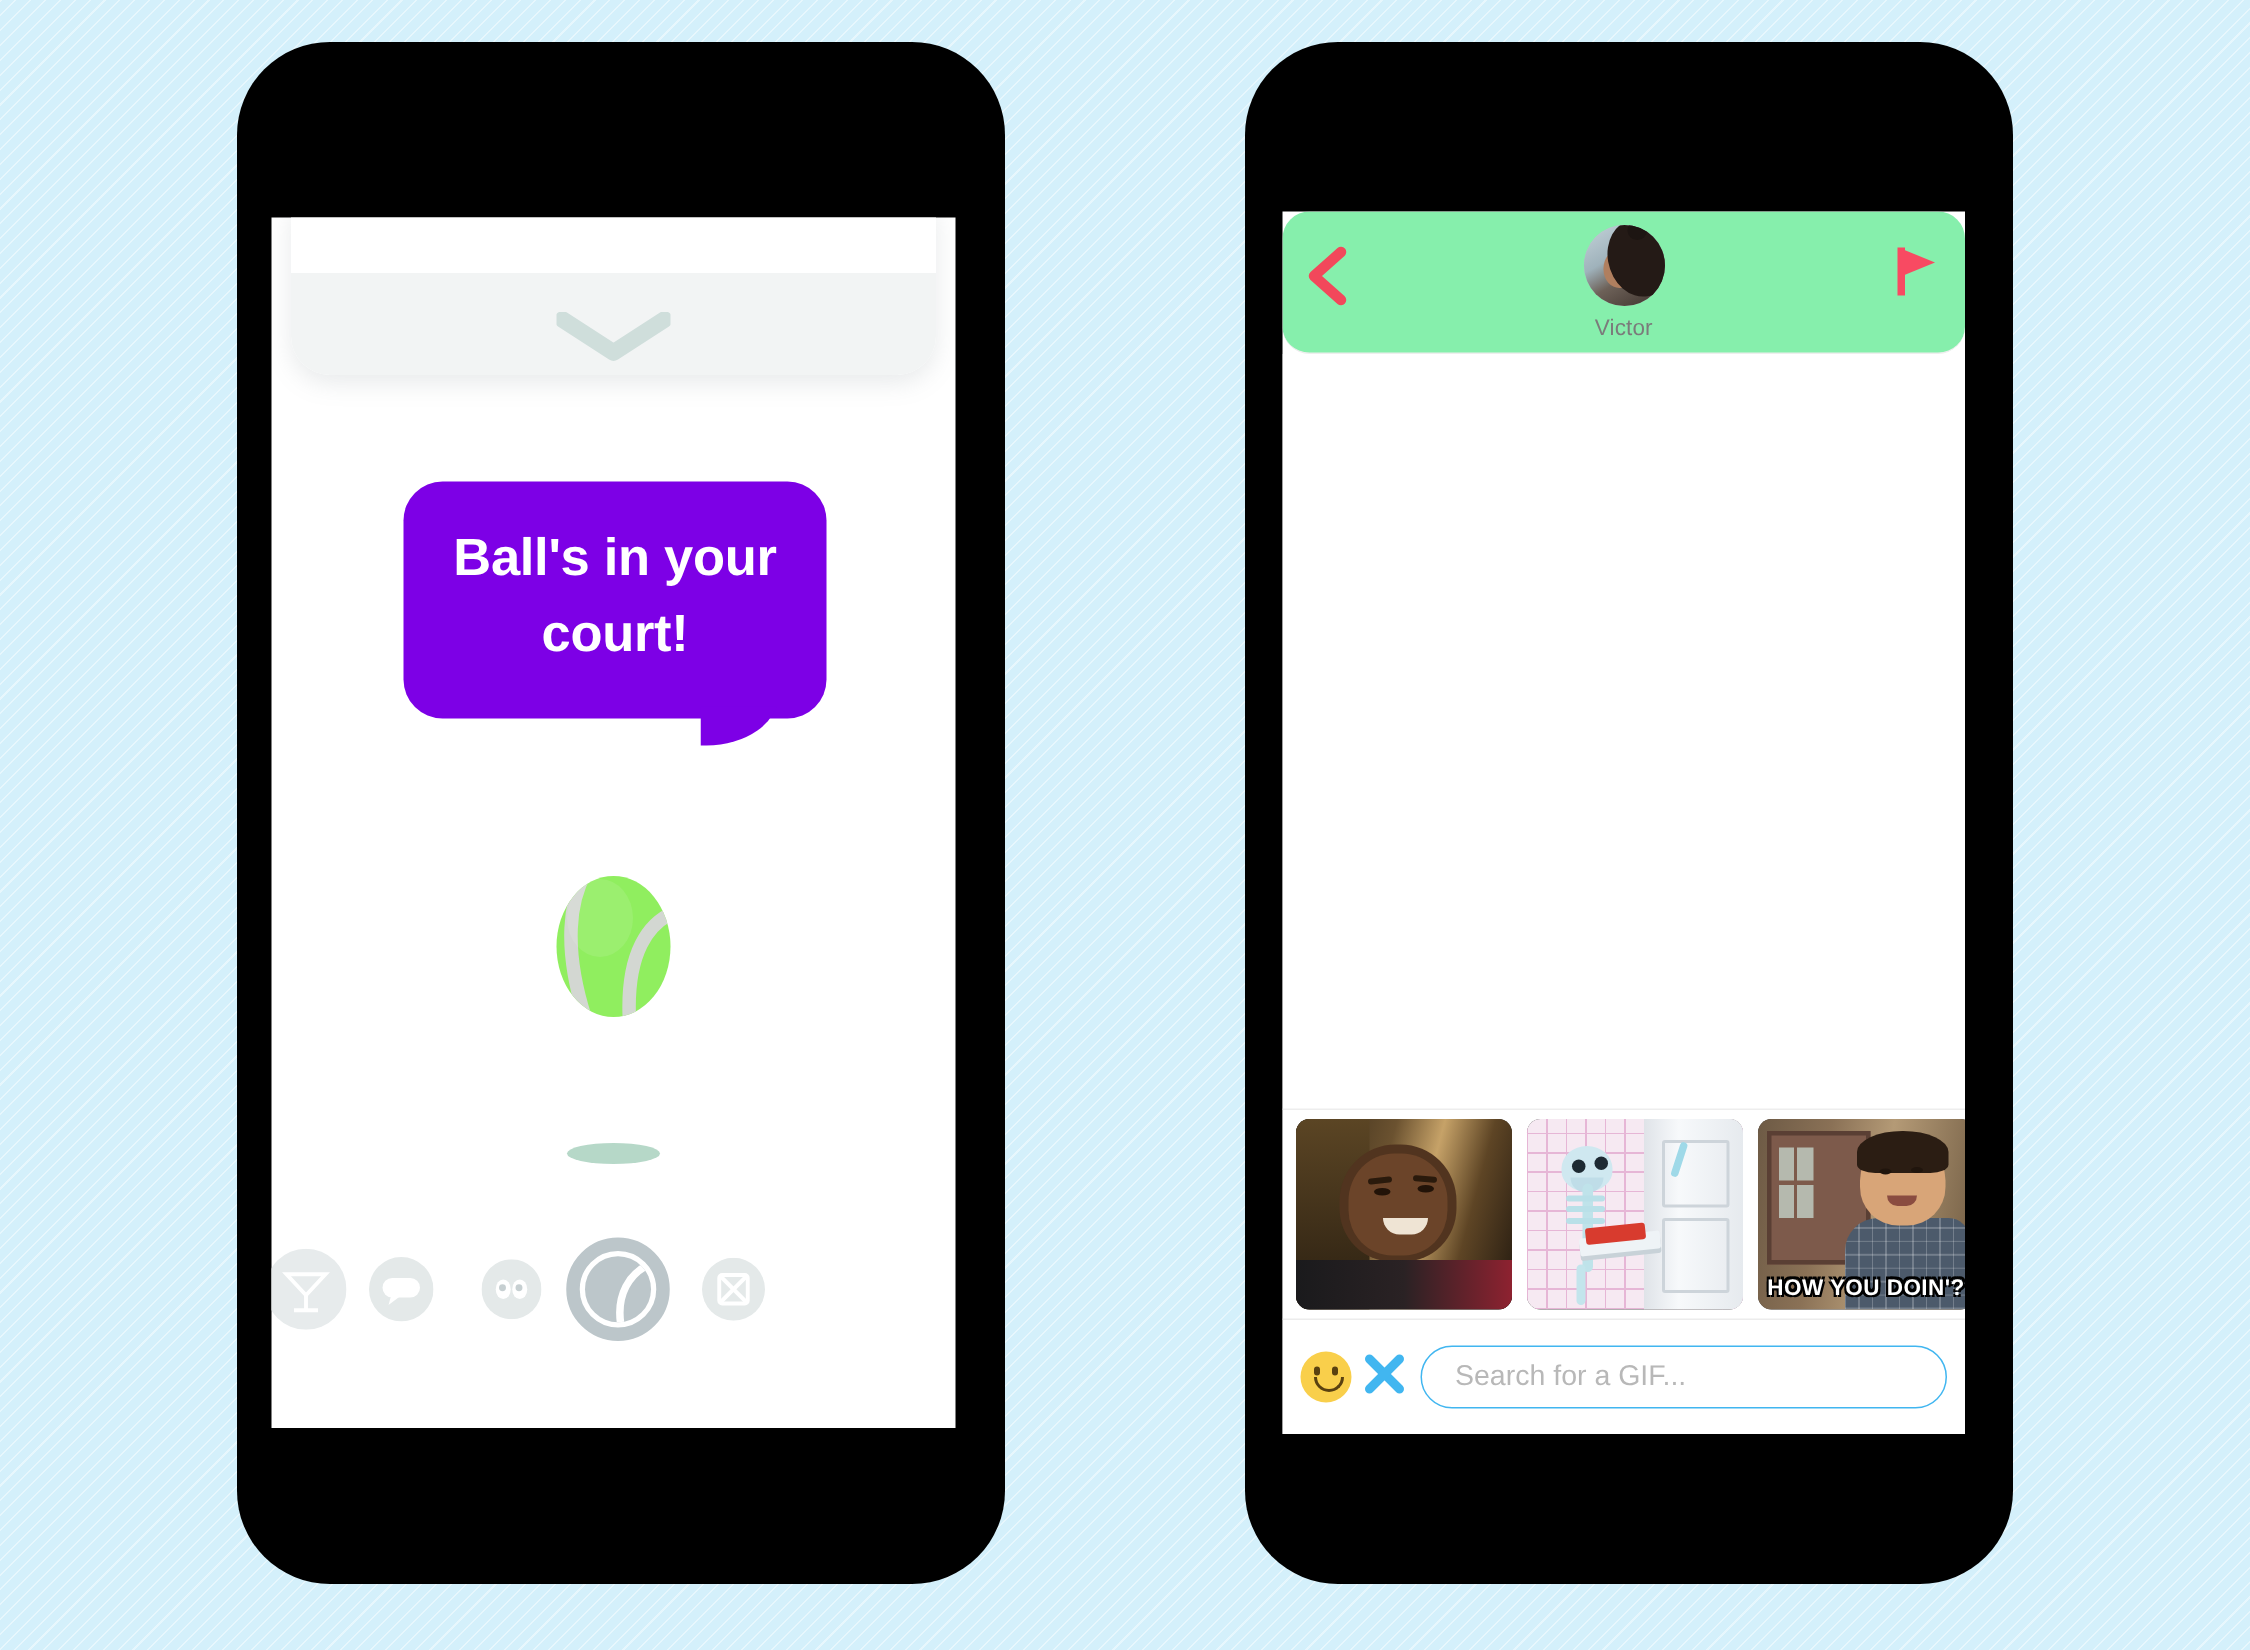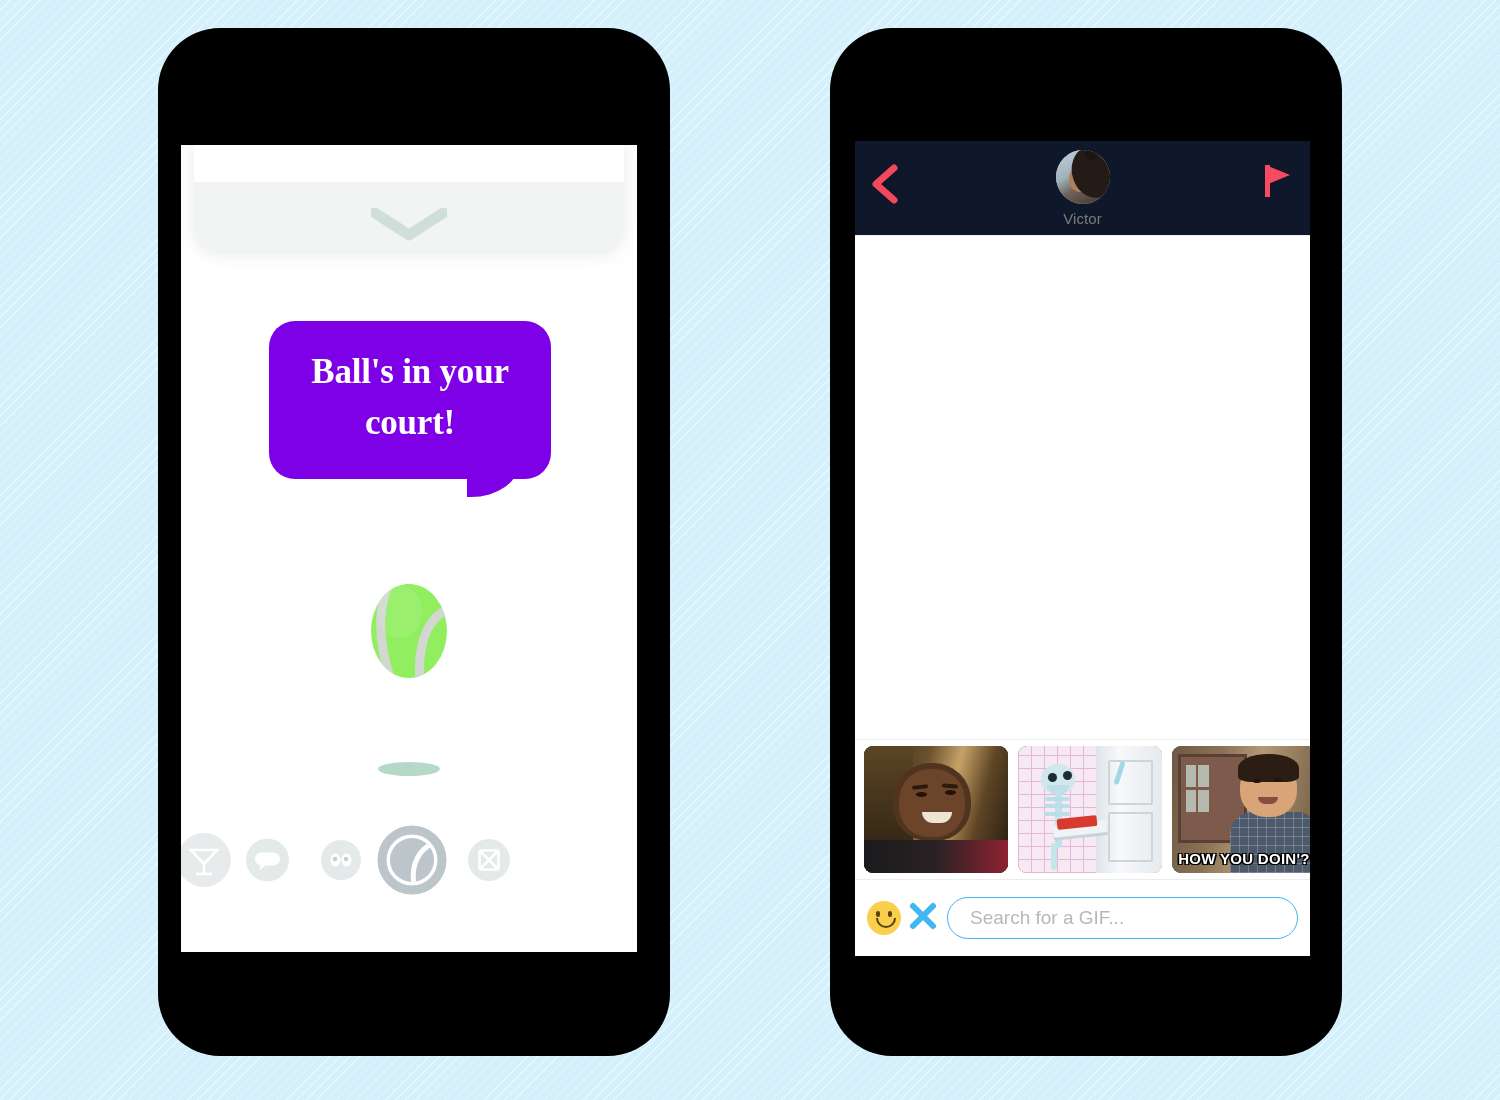--- a/index.html
+++ b/index.html
@@ -29,21 +29,21 @@
     border-radius: 62px;
   }
   #phone-left  { left: 158px; top: 28px;  width: 512px; height: 1028px; }
   #phone-right { left: 830px; top: 28px;  width: 512px; height: 1028px; }
 
   .screen {
     position: absolute;
     background: #ffffff;
     overflow: hidden;
   }
-  #screen-left  { left: 23px; top: 117px; width: 456px; height: 807px; font-family: Liberation Serif, serif; }
+  #screen-left  { left: 23px; top: 117px; width: 456px; height: 807px; }
   #screen-right { left: 25px; top: 113px; width: 455px; height: 815px; }
 
   
   .pull-panel {
     position: absolute;
     left: 13px;
     top: -8px;
     width: 430px;
     height: 113px;
     background: #ffffff;
@@ -144,22 +144,23 @@
   .tool-3 { left: 140px; }
   .tool-4 { left: 196px; }
   .tool-5 { left: 287px; }
 
   
   .chat-header {
     position: absolute;
     left: 0; top: 0;
     width: 100%;
     height: 94px;
-    background: #0f172a;
+    background: #86efac;
     border-bottom: 1px solid #eeeeee;
+    border-radius: 18px;
   }
   .back-chevron {
     position: absolute;
     left: 13px;
     top: 22px;
   }
   .flag-icon {
     position: absolute;
     right: 16px;
     top: 20px;

